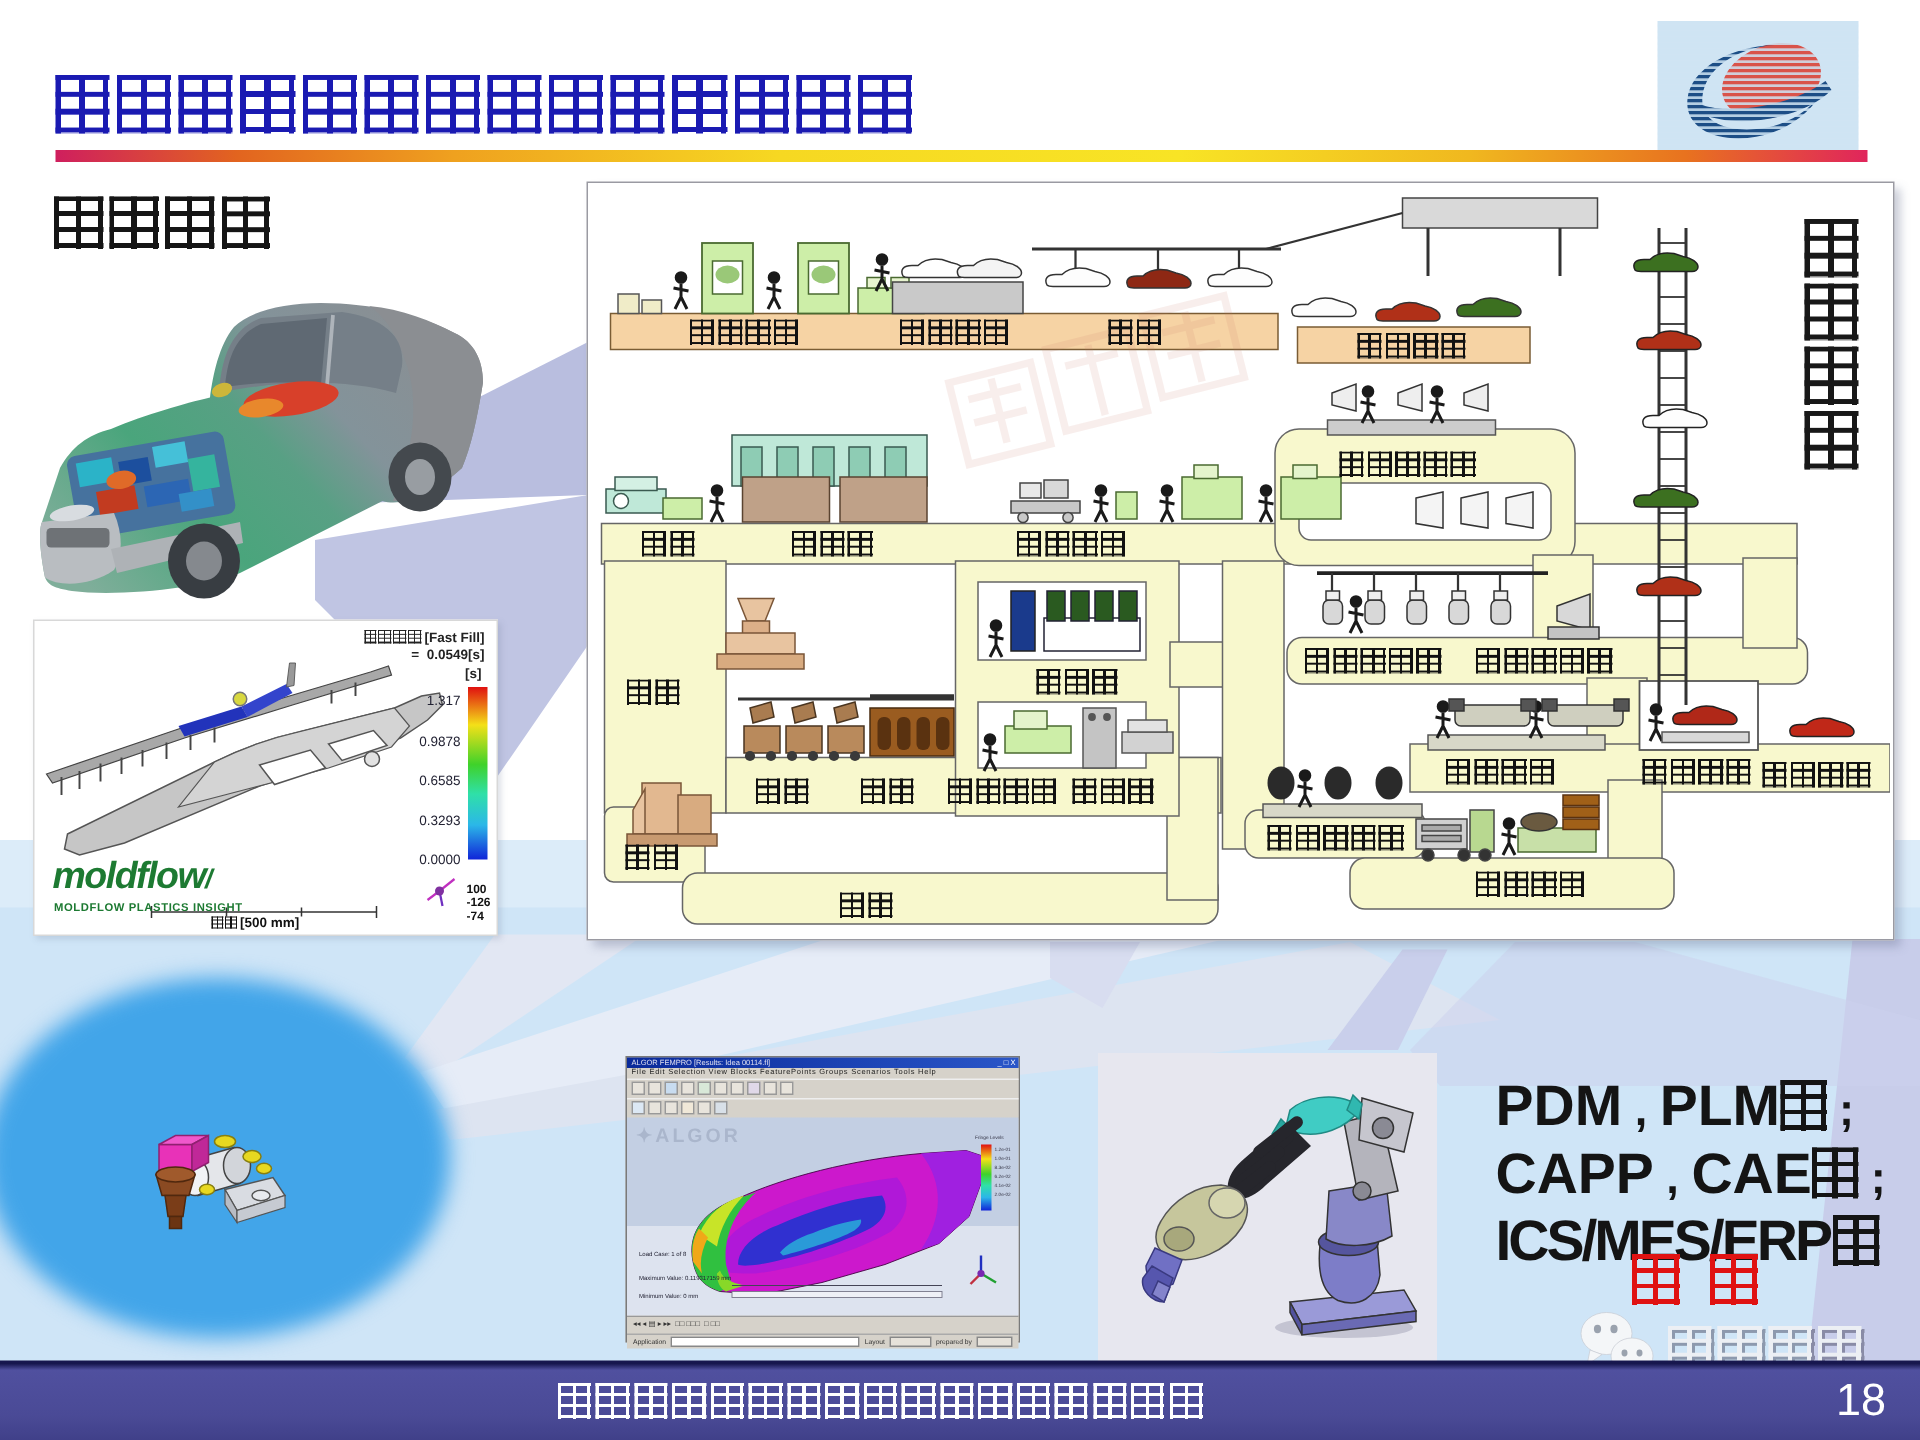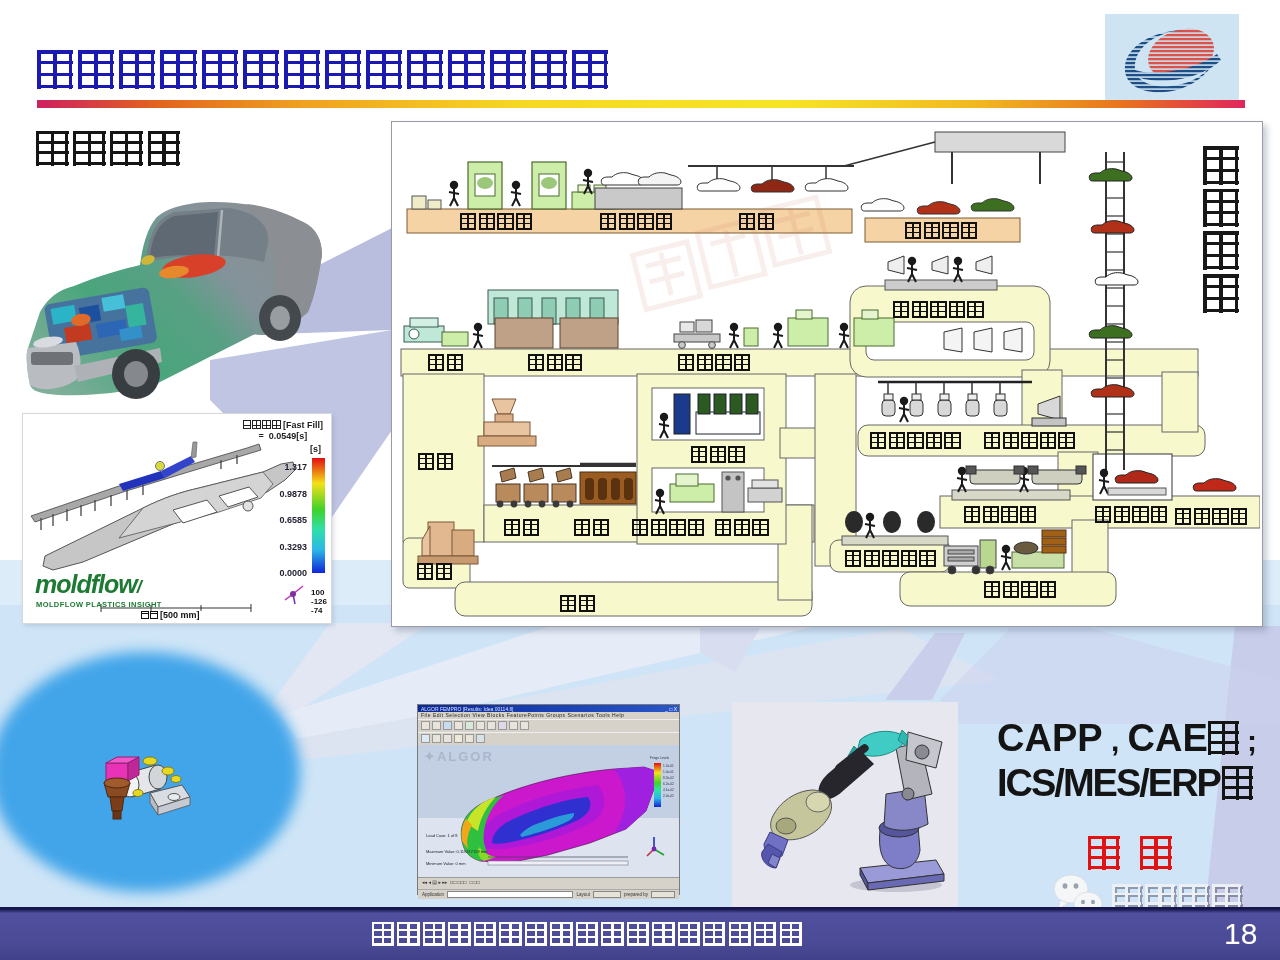--- a/index.html
+++ b/index.html
@@ -170,30 +170,30 @@
       <line x1="228" y1="190" x2="228" y2="198" stroke="#333"></line>
 
     <g transform="translate(270,180)">
       <line x1="0" y1="0" x2="10" y2="-8" stroke="#c030c0" stroke-width="1.5"></line>
       <line x1="0" y1="0" x2="-8" y2="6" stroke="#c030c0" stroke-width="1.5"></line>
       <line x1="0" y1="0" x2="2" y2="10" stroke="#7030c0" stroke-width="1.5"></line>
       <circle cx="0" cy="0" r="3" fill="#8030a0"></circle>
     </g>
   </svg>
 
-  <div class="abs" style="right:8px;top:6px;font-size:9px;font-weight:bold;color:#222;text-align:center;line-height:11px">
+  <div class="abs" style="right:8px;top:6px;font-size:9px;font-weight:bold;color:#222;text-align:right;line-height:11px">
     <span class="zh" style="font-size:10px;vertical-align:-1px">
         <b></b>
         <b></b>
         <b></b>
         <b></b>
       </span> [Fast Fill]<br>=&nbsp; 0.0549[s]
   </div>
   <div class="abs" style="right:10px;top:30px;font-size:9px;font-weight:bold;color:#222">[s]</div>
-  <div class="abs" style="right:24px;top:40px;font-size:9px;font-weight:bold;color:#223;text-align:right;line-height:26.5px">1.317<br>0.9878<br>0.6585<br>0.3293<br>0.0000</div>
+  <div class="abs" style="right:24px;top:40px;font-size:9px;font-weight:normal;color:#223;text-align:right;line-height:26.5px">1.317<br>0.9878<br>0.6585<br>0.3293<br>0.0000</div>
   <div class="abs" style="left:12px;top:156px;font-size:25px;font-weight:bold;font-style:italic;color:#1d7a32;letter-spacing:-1px">moldflow<span style="font-size:18px">/</span></div>
   <div class="abs" style="left:13px;top:186px;font-size:7.5px;color:#1d7a32;font-weight:bold;letter-spacing:.4px">MOLDFLOW PLASTICS INSIGHT</div>
   <div class="abs" style="left:118px;top:196px;font-size:9px;font-weight:bold;color:#111"><span class="zh">
         <b></b>
         <b></b>
       </span> [500 mm]</div>
   <div class="abs" style="right:4px;bottom:8px;font-size:8px;font-weight:bold;color:#111;text-align:left;line-height:9px">100<br>-126<br>-74</div>
 </div>
 
 <div id="flow" class="abs" style="left:391px;top:121px;width:870px;height:504px;background:#fff;border:1px solid #9a9aa2;box-shadow:4px 4px 6px rgba(100,110,140,.35)">
@@ -803,20 +803,23 @@
   <ellipse cx="62" cy="100" rx="12" ry="10" fill="#d6d6b0" stroke="#666"></ellipse>
 
   <path d="M14,130 L32,138 L26,154 C18,158 8,152 8,142 Z" fill="#7070c4" stroke="#3a3a80"></path>
   <path d="M12,142 L26,150 L20,166 C12,166 4,158 6,150 Z" fill="#5656ae" stroke="#3a3a80"></path>
   <path d="M16,152 l8,4 l-4,10 l-8,-5 Z" fill="#8484cc" stroke="#3a3a80"></path>
 </g>
     </svg>
 </div>
 
 <div class="abs" style="left:997px;top:717px;width:260px;font-weight:bold;font-size:38px;color:#141414;line-height:43px;white-space:nowrap">
+  <div>PDM<span style="font-size:30px">&nbsp;,&nbsp;</span>PLM<span class="zh" style="font-size:36px">
+        <b></b>
+      </span><span style="font-size:30px">&nbsp;;</span></div>
   <div>CAPP<span style="font-size:30px">&nbsp;,&nbsp;</span>CAE<span class="zh" style="font-size:36px">
         <b></b>
       </span><span style="font-size:30px">&nbsp;;</span></div>
   <div style="letter-spacing:-2px">ICS/MES/ERP<span class="zh" style="font-size:36px;margin-left:2px">
         <b></b>
       </span></div>
 </div>
 <div class="abs zh" style="left:1088px;top:836px;font-size:37px;color:#e01212">
     <b style="margin-right:.55em"></b>
     <b></b>

